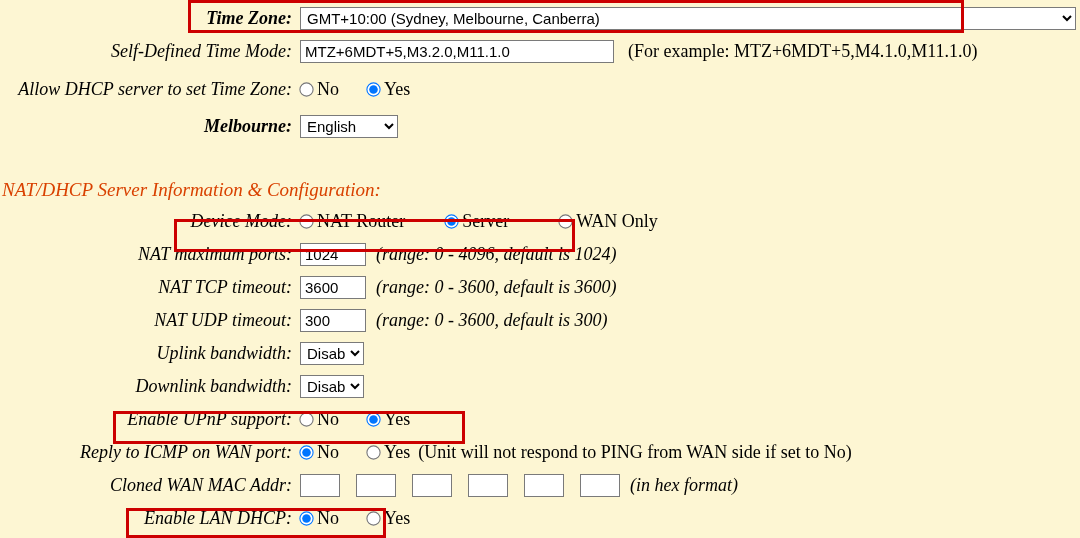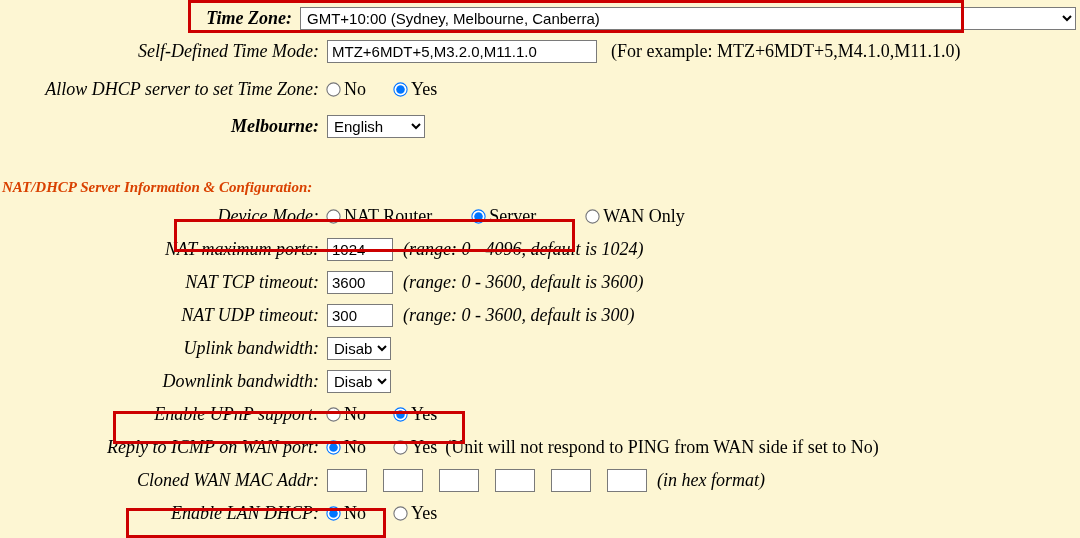--- a/index.html
+++ b/index.html
@@ -6,21 +6,21 @@
   body{
     background:#fdf6d3;
     font-family:"Times New Roman",Times,serif;
     font-size:18px;
     color:#000;
     width:1080px;
     height:538px;
     overflow:hidden;
   }
   .form{padding-top:2px;}
-  .row{display:flex;align-items:center;min-height:33px;margin-left:27px;}
+  .row{display:flex;align-items:center;min-height:33px;}
   .label{
     width:300px;
     text-align:right;
     font-style:italic;
     padding-right:8px;
     box-sizing:border-box;
     line-height:1.15;
   }
   .label.bold{font-weight:bold;}
   .controls{display:flex;align-items:center;flex-wrap:wrap;gap:0;}
@@ -31,33 +31,33 @@
     background:#fff;
     border:1px solid #7a7a7a;
     height:23px;
     box-sizing:border-box;
     padding:1px 4px;
   }
   select{padding:1px 2px;}
   .select-wide{width:776px;}
   .select-lang{width:98px;}
   .select-bw{width:64px;}
-  input.tz{width:270px;}
+  input.tz{width:314px;}
   input.num{width:66px;}
   input.mac{width:40px;}
   .hint{margin-left:6px;font-style:italic;}
   .hint-r{margin-left:10px;}
   input[type=radio]{margin:0 4px 0 10px;transform:scale(1.1);}
   .radio-first{margin-left:0!important;}
   .rlabel{margin-right:18px;}
   .section-title{
     color:#d94100;
-    font-weight:bold;
+    font-weight:normal;
     font-style:italic;
-    font-size:15px;
+    font-size:19px;
     padding:16px 0 4px 2px;
   }
   .spacer{height:20px;}
   .hl{
     position:absolute;
     border:3px solid #cc0000;
     pointer-events:none;
     box-sizing:border-box;
   }
 </style>

